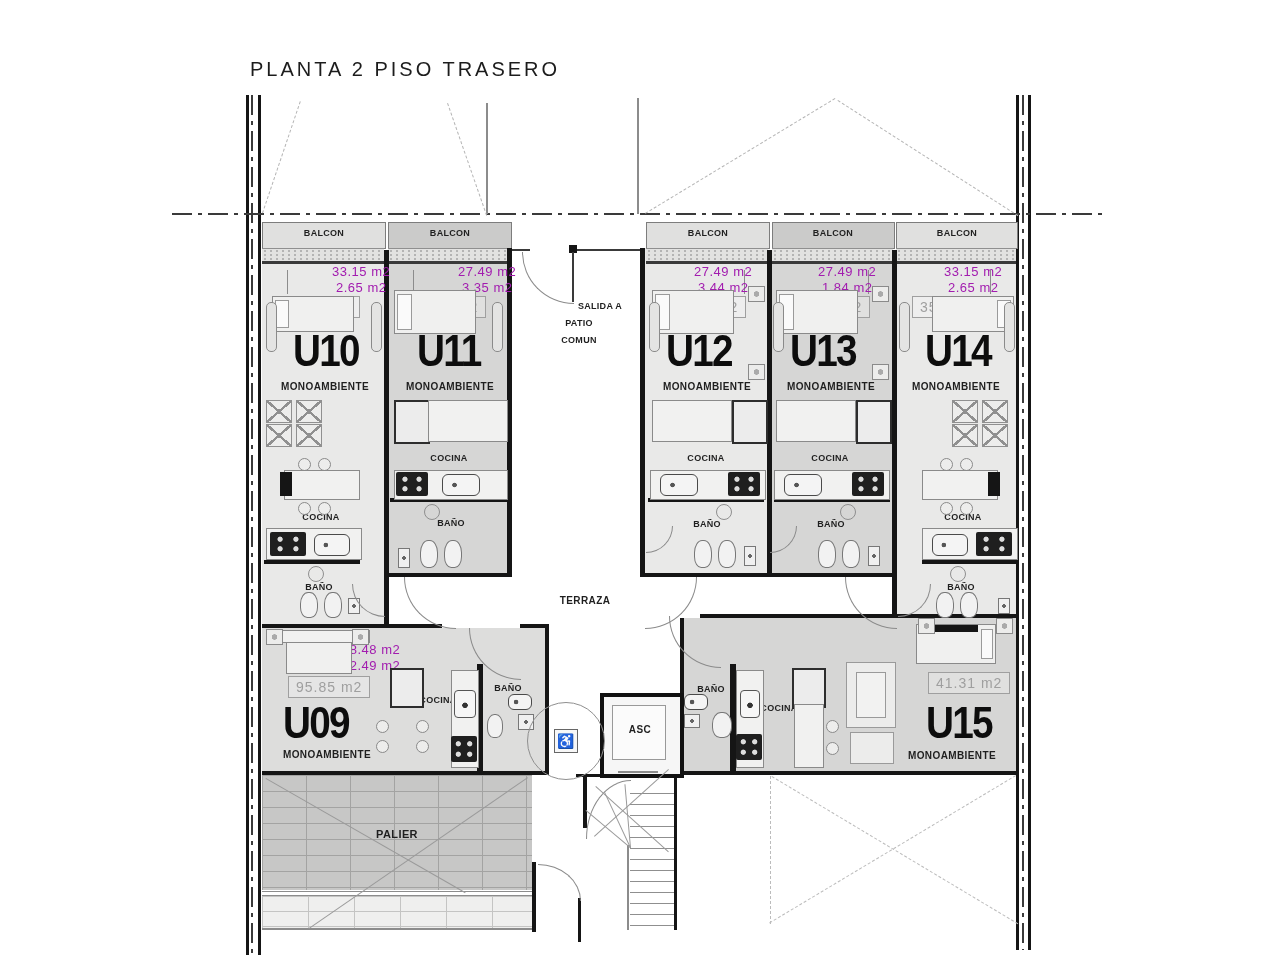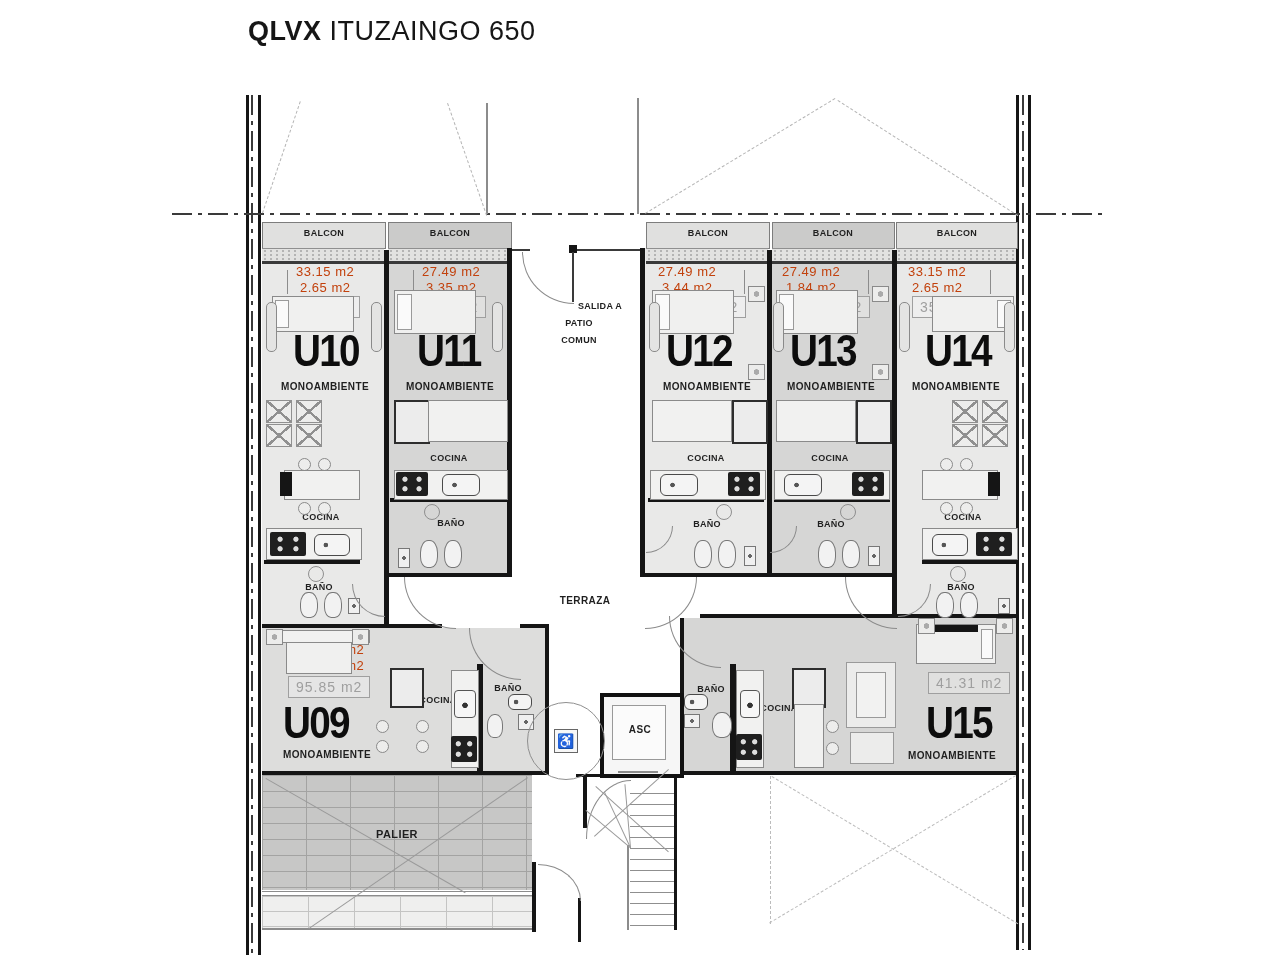--- a/index.html
+++ b/index.html
@@ -19,21 +19,21 @@
   .f-light{background:#e9e9e8;}
   .f-mid{background:#dddddc;}
   .f-dark{background:#d6d6d5;}
   
   .balc{position:absolute;border:1.2px solid #7d7d7d;}
   .sill{position:absolute;background:#e2e2e1;background-image:radial-gradient(#ababab .8px,transparent 1.4px);background-size:6px 4px;border-top:1px solid #8f8f8f;border-bottom:1px solid #8f8f8f;}
   
   .lbl{position:absolute;font-size:10px;font-weight:700;letter-spacing:.4px;white-space:nowrap;color:#1f1f1f;}
   .lbl9{position:absolute;font-size:9px;font-weight:700;letter-spacing:.3px;white-space:nowrap;color:#1f1f1f;}
   .ctr{transform:translateX(-50%);}
-  .meas{position:absolute;font-size:13px;color:#c2410c;letter-spacing:.5px;white-space:nowrap;}
+  .meas{position:absolute;font-size:13px;color:#a21caf;letter-spacing:.5px;white-space:nowrap;margin-left:36px;}
   .mbox{position:absolute;font-size:14px;color:#9f9f9f;letter-spacing:1px;border:1.3px solid #9f9f9f;padding:2px 7px;white-space:nowrap;background:rgba(255,255,255,.25);}
   .uid{position:absolute;font-size:44px;font-weight:700;letter-spacing:-2px;color:#0d0d0d;transform:scaleX(.88);transform-origin:left top;white-space:nowrap;}
   .title-line{position:absolute;font-size:27px;letter-spacing:.5px;color:#161616;white-space:nowrap;}
   .title-line b{font-weight:800;}
   .subtitle{position:absolute;font-size:20px;letter-spacing:3px;color:#1c1c1c;white-space:nowrap;}
   
   .arc{position:absolute;}
   .arc-bl{border-left:1.2px solid #8a8a8a;border-bottom:1.2px solid #8a8a8a;border-bottom-left-radius:100%;}
   .arc-br{border-right:1.2px solid #8a8a8a;border-bottom:1.2px solid #8a8a8a;border-bottom-right-radius:100%;}
   .arc-tl{border-left:1.2px solid #8a8a8a;border-top:1.2px solid #8a8a8a;border-top-left-radius:100%;}
@@ -60,21 +60,21 @@
   .treads{position:absolute;background:repeating-linear-gradient(180deg,#8f8f8f 0 1px,transparent 1px 11px);}
   .asc-outer{position:absolute;border:4px solid #111;background:#f6f6f6;}
   .asc-inner{position:absolute;border:1.5px solid #999;background:#fbfbfb;}
   .wc-box{position:absolute;border:1.2px solid #666;background:#f7f7f7;display:flex;align-items:center;justify-content:center;font-size:14px;color:#222;}
 </style>
 </head>
 <body>
 
 <div id="plan">
 
-  <div class="title-line" style="left:248px;top:16px;"><b>QLVX</b>&nbsp;<span>ITUZAINGO 650</span></div>
+  <div class="subtitle" style="left:250px;top:58px;">PLANTA 2 PISO TRASERO</div>
 
   <div class="w" style="left:246px;top:95px;width:3px;height:860px;"></div>
   <div class="w" style="left:258px;top:95px;width:3px;height:860px;"></div>
   <div class="ddv" style="left:251px;top:95px;height:860px;"></div>
   <div class="w" style="left:1016px;top:95px;width:3px;height:855px;"></div>
   <div class="w" style="left:1028px;top:95px;width:3px;height:855px;"></div>
   <div class="ddv" style="left:1022px;top:95px;height:855px;"></div>
   <div class="ddh" style="left:172px;top:213px;width:936px;"></div>
 
   <div class="ln" style="left:486px;top:103px;width:2px;height:111px;"></div>

